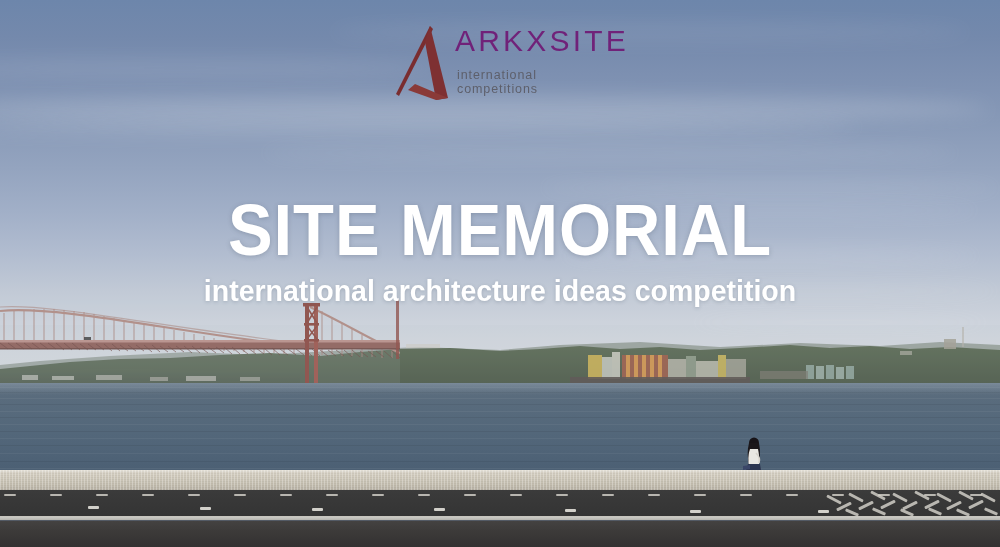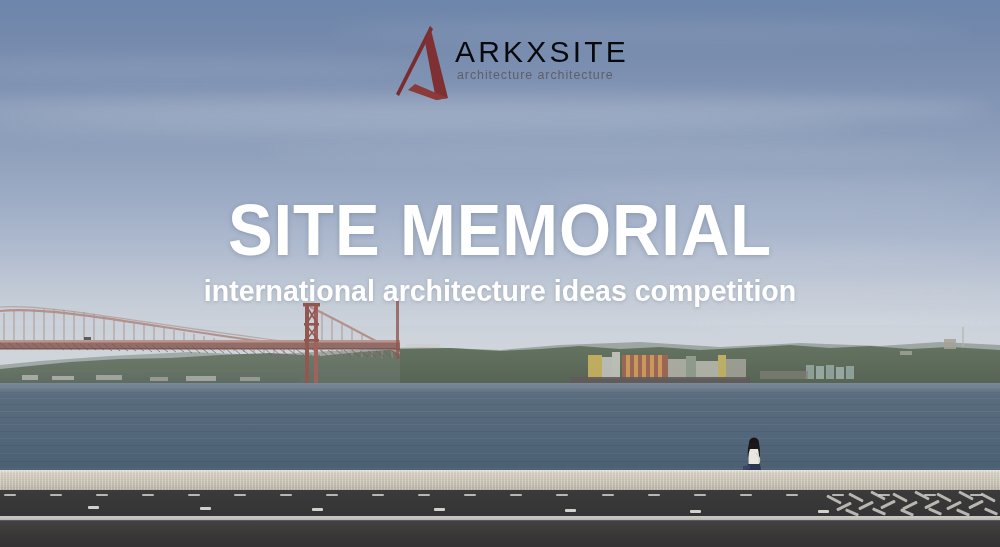--- a/index.html
+++ b/index.html
@@ -84,22 +84,22 @@
 
   
   .bridge{position:absolute;left:0;top:295px;width:400px;height:110px;}
 
   
   .person{position:absolute;}
 
   
   .logo{position:absolute;left:392px;top:24px;width:230px;height:76px;}
   .logo-word{
-    position:absolute;left:63px;top:11px;
-    font-size:30px;letter-spacing:3.2px;color:#000000;opacity:.93;
+    position:absolute;left:63px;top:0;
+    font-size:30px;letter-spacing:3.2px;color:#701a75;opacity:.93;
     font-family:"Liberation Sans","DejaVu Sans",sans-serif;font-weight:400;
   }
   .logo-sub{
     position:absolute;left:65px;top:44px;
     font-size:12.5px;letter-spacing:.9px;color:#5a5a63;opacity:.9;
     font-family:"Liberation Sans","DejaVu Sans",sans-serif;font-weight:400;
   }
 
   
   .title{
@@ -428,19 +428,19 @@
   <div class="logo">
     <svg width="62" height="76" viewBox="0 0 62 76" style="position:absolute;left:0;top:0;">
 
       <path d="M38,2 L4,70 L7,72 L41,5 Z" fill="#7a2d2f"></path>
 
       <path d="M38,2 L56,74 L44,76 L33,18 Z" fill="#7e3032"></path>
 
       <path d="M23,60 L56,74 L44,76 L16,66 Z" fill="#8a3a38"></path>
     </svg>
     <div class="logo-word">ARKXSITE</div>
-    <div class="logo-sub">architecture architecture</div>
+    <div class="logo-sub">international competitions</div>
   </div>
 
   <div class="title">SITE MEMORIAL</div>
   <div class="subtitle">international architecture ideas competition</div>
 
 </div>
 
 </body></html>

